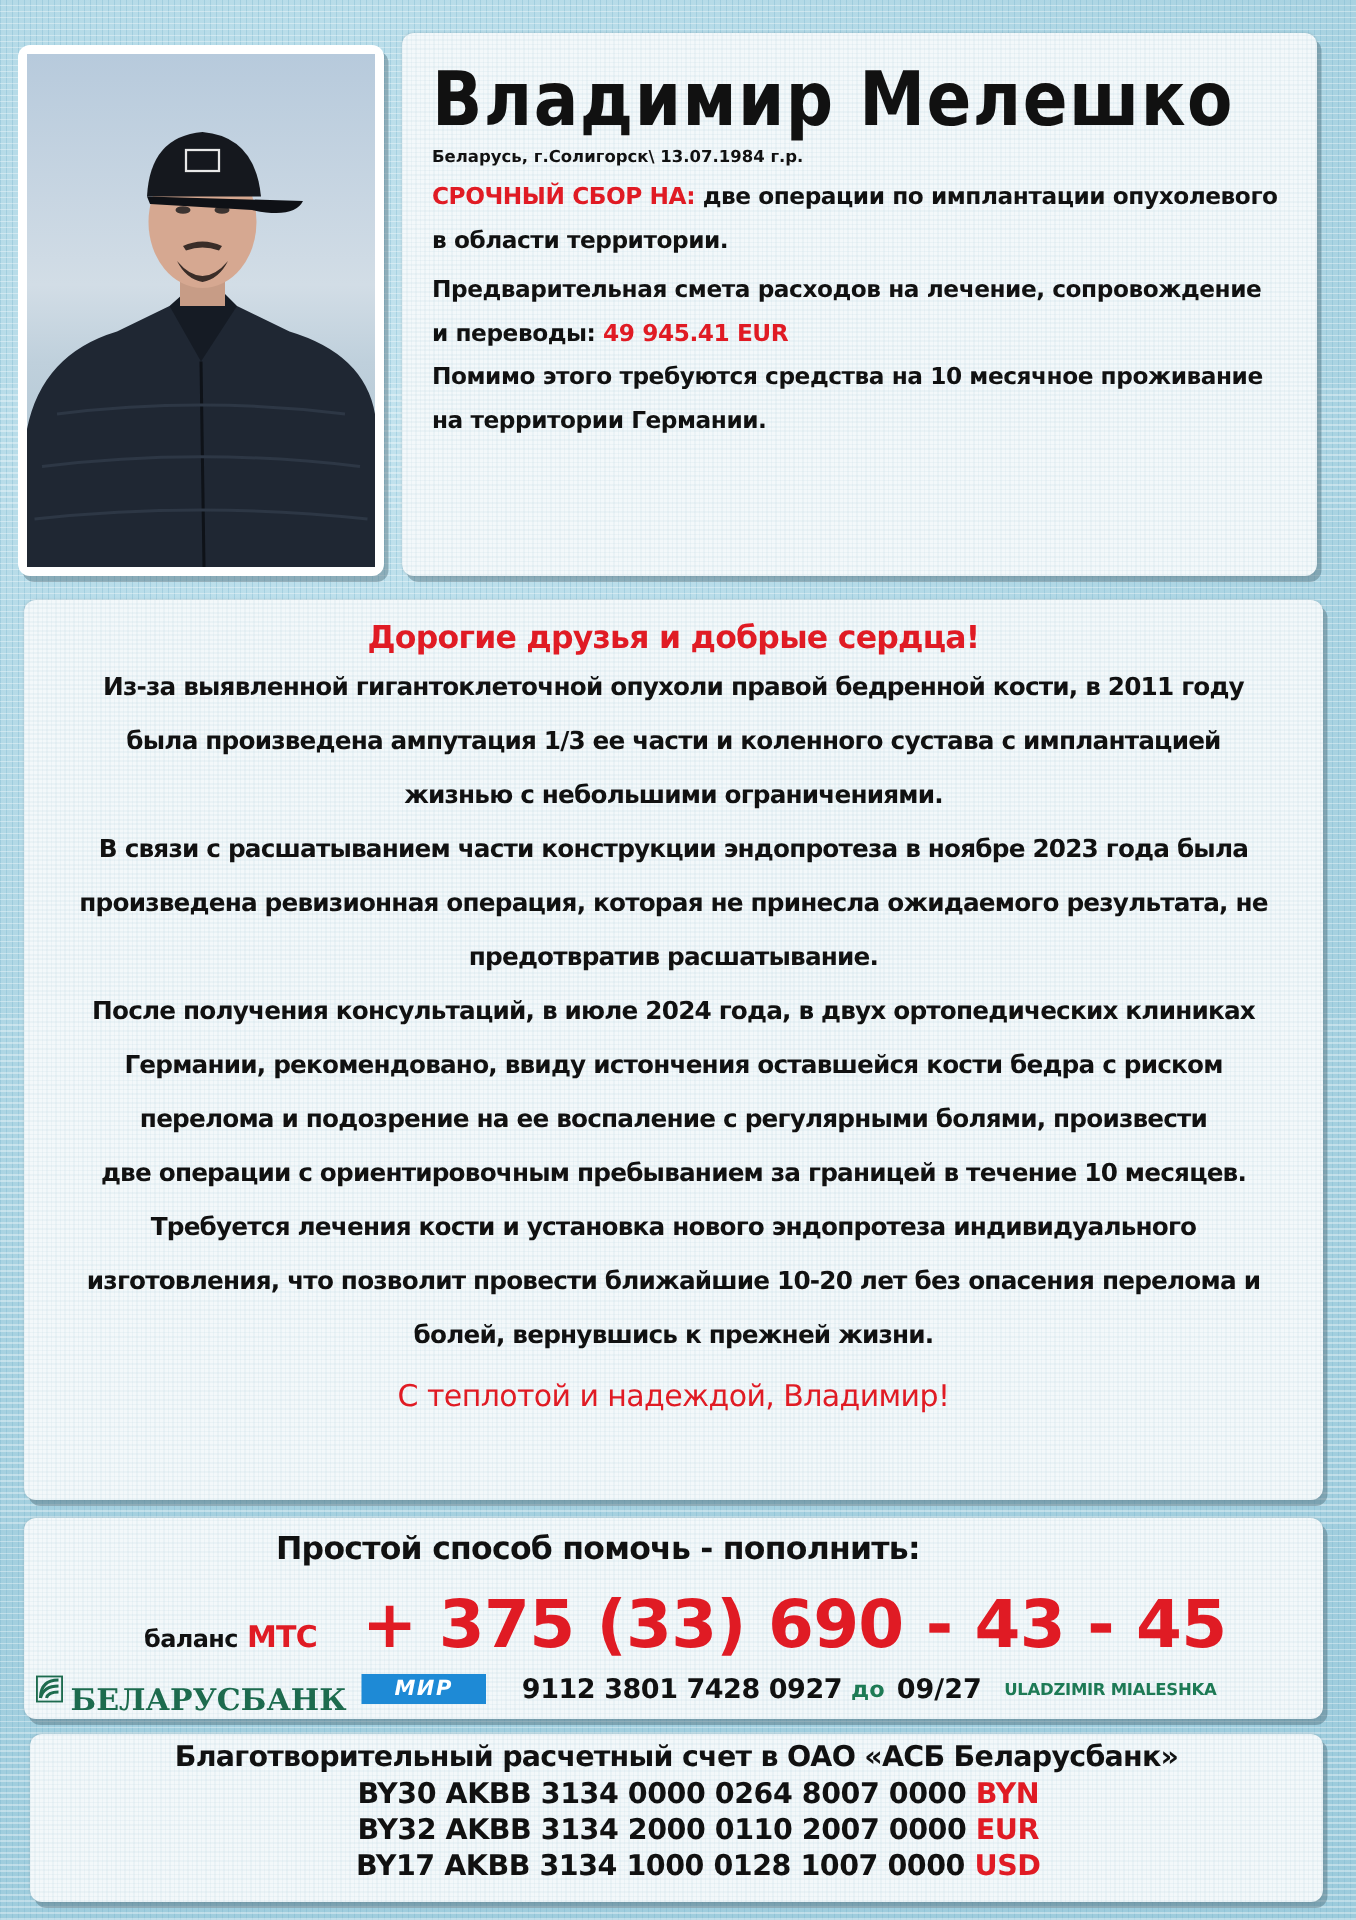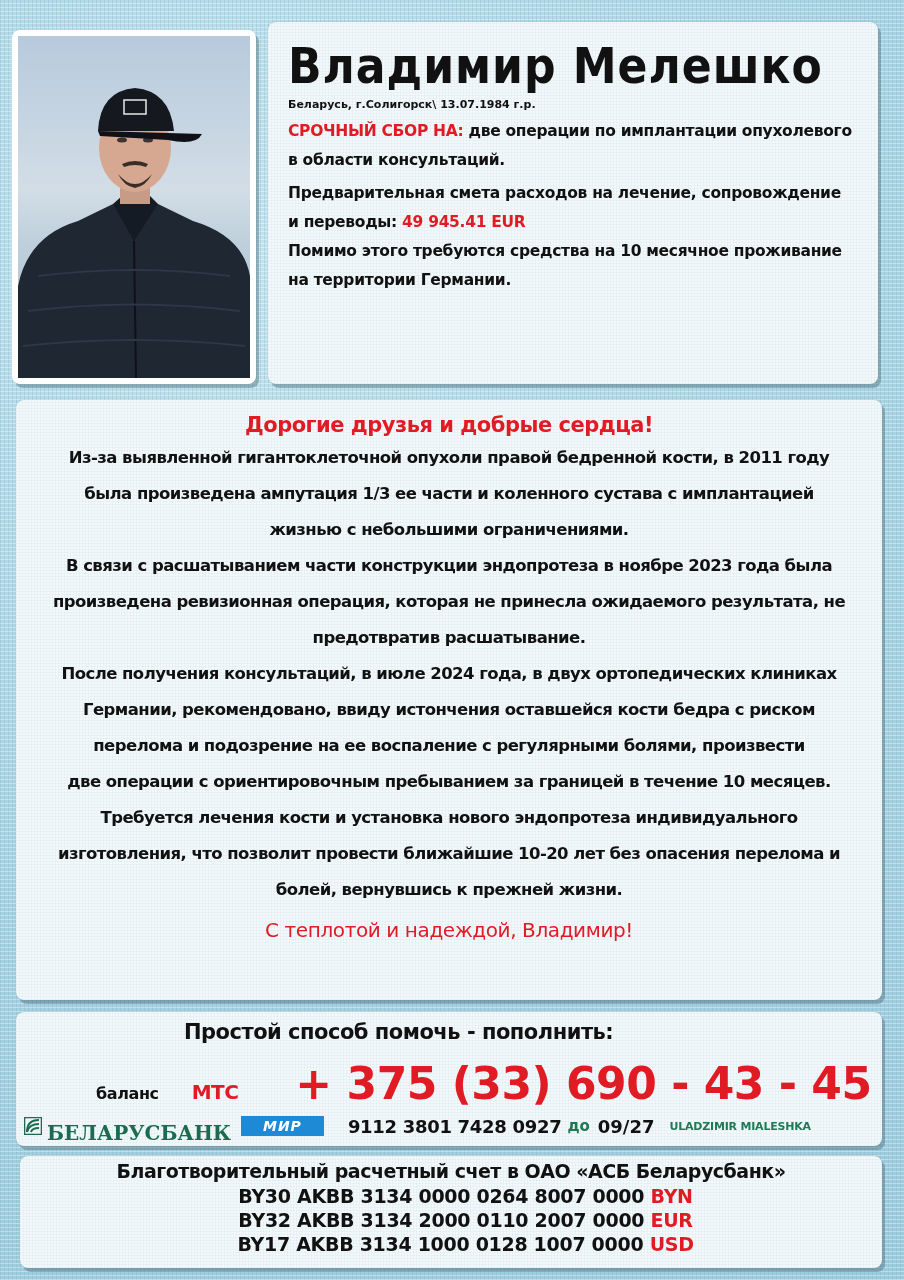--- a/index.html
+++ b/index.html
@@ -48,21 +48,21 @@
 
   
   #story-panel { left: 16px; top: 400px; width: 866px; height: 600px; padding: 10px 14px 0 14px; text-align: center; }
   .greeting { font-size: 21px; font-weight: bold; line-height: 30px; letter-spacing: -0.5px; }
   .story-line { font-size: 16.5px; font-weight: bold; color: #111; line-height: 36px; letter-spacing: -0.55px; white-space: nowrap; }
   .signoff { font-size: 20px; font-weight: normal; line-height: 40px; margin-top: 2px; letter-spacing: -0.4px; }
 
   
   #help-panel { left: 16px; top: 1012px; width: 866px; height: 134px; }
   .help-title { position: absolute; left: 168px; top: 8px; font-size: 21px; font-weight: bold; color: #111; letter-spacing: -0.5px; }
-  .balance-row { position: absolute; left: 80px; top: 46px; display: flex; align-items: baseline; gap: 27px; }
+  .balance-row { position: absolute; left: 80px; top: 46px; display: flex; align-items: baseline; }
   .balance-label { font-size: 16px; font-weight: bold; color: #111; letter-spacing: -0.4px; }
   .mts-label { font-size: 20px; font-weight: bold; margin-left: 6px; letter-spacing: -0.5px; }
   .phone { font-size: 44px; font-weight: bold; margin-left: 30px; letter-spacing: -0.5px; line-height: 52px; }
   .card-row { position: absolute; left: 8px; top: 100px; right: 6px; height: 28px; display: flex; align-items: center; }
   .bank-icon { width: 18px; height: 18px; margin-right: 5px; }
   .bank-name { font-family: "DejaVu Serif", serif; font-size: 20px; font-weight: bold; color: #1d6b4e; letter-spacing: 0px; margin-top: 14px; }
   .mir-badge { margin-left: 10px; background: #1e8ad6; color: #fff; font-weight: 900; font-size: 14px; padding: 1px 22px; font-style: italic; letter-spacing: 1px; height: 20px; line-height: 18px; }
   .card-number { margin-left: 24px; font-size: 18px; font-weight: bold; color: #111; letter-spacing: -0.3px; }
   .card-until { margin-left: 6px; font-size: 15px; font-weight: bold; }
   .card-exp { margin-left: 8px; font-size: 18px; font-weight: bold; color: #111; }
@@ -113,21 +113,21 @@
   </div>
 </div>
 
 <div class="panel" id="header-panel">
   <div class="name-title hand">Владимир Мелешко</div>
   <div class="subline">Беларусь, г.Солигорск\ 13.07.1984 г.р.</div>
   <div class="hdr-block">
     <div class="hdr-text">
       <span class="red">СРОЧНЫЙ СБОР НА:</span><span> две операции по имплантации опухолевого</span>
     </div>
-    <div class="hdr-text">в области консультаций.</div>
+    <div class="hdr-text">в области территории.</div>
   </div>
   <div class="hdr-text" style="margin-top:4px">Предварительная смета расходов на лечение, сопровождение</div>
   <div class="hdr-text">
     <span>и переводы: </span><span class="red">49 945.41 EUR</span>
   </div>
   <div class="hdr-text">Помимо этого требуются средства на 10 месячное проживание</div>
   <div class="hdr-text">на территории Германии.</div>
 </div>
 
 <div class="panel" id="story-panel">

